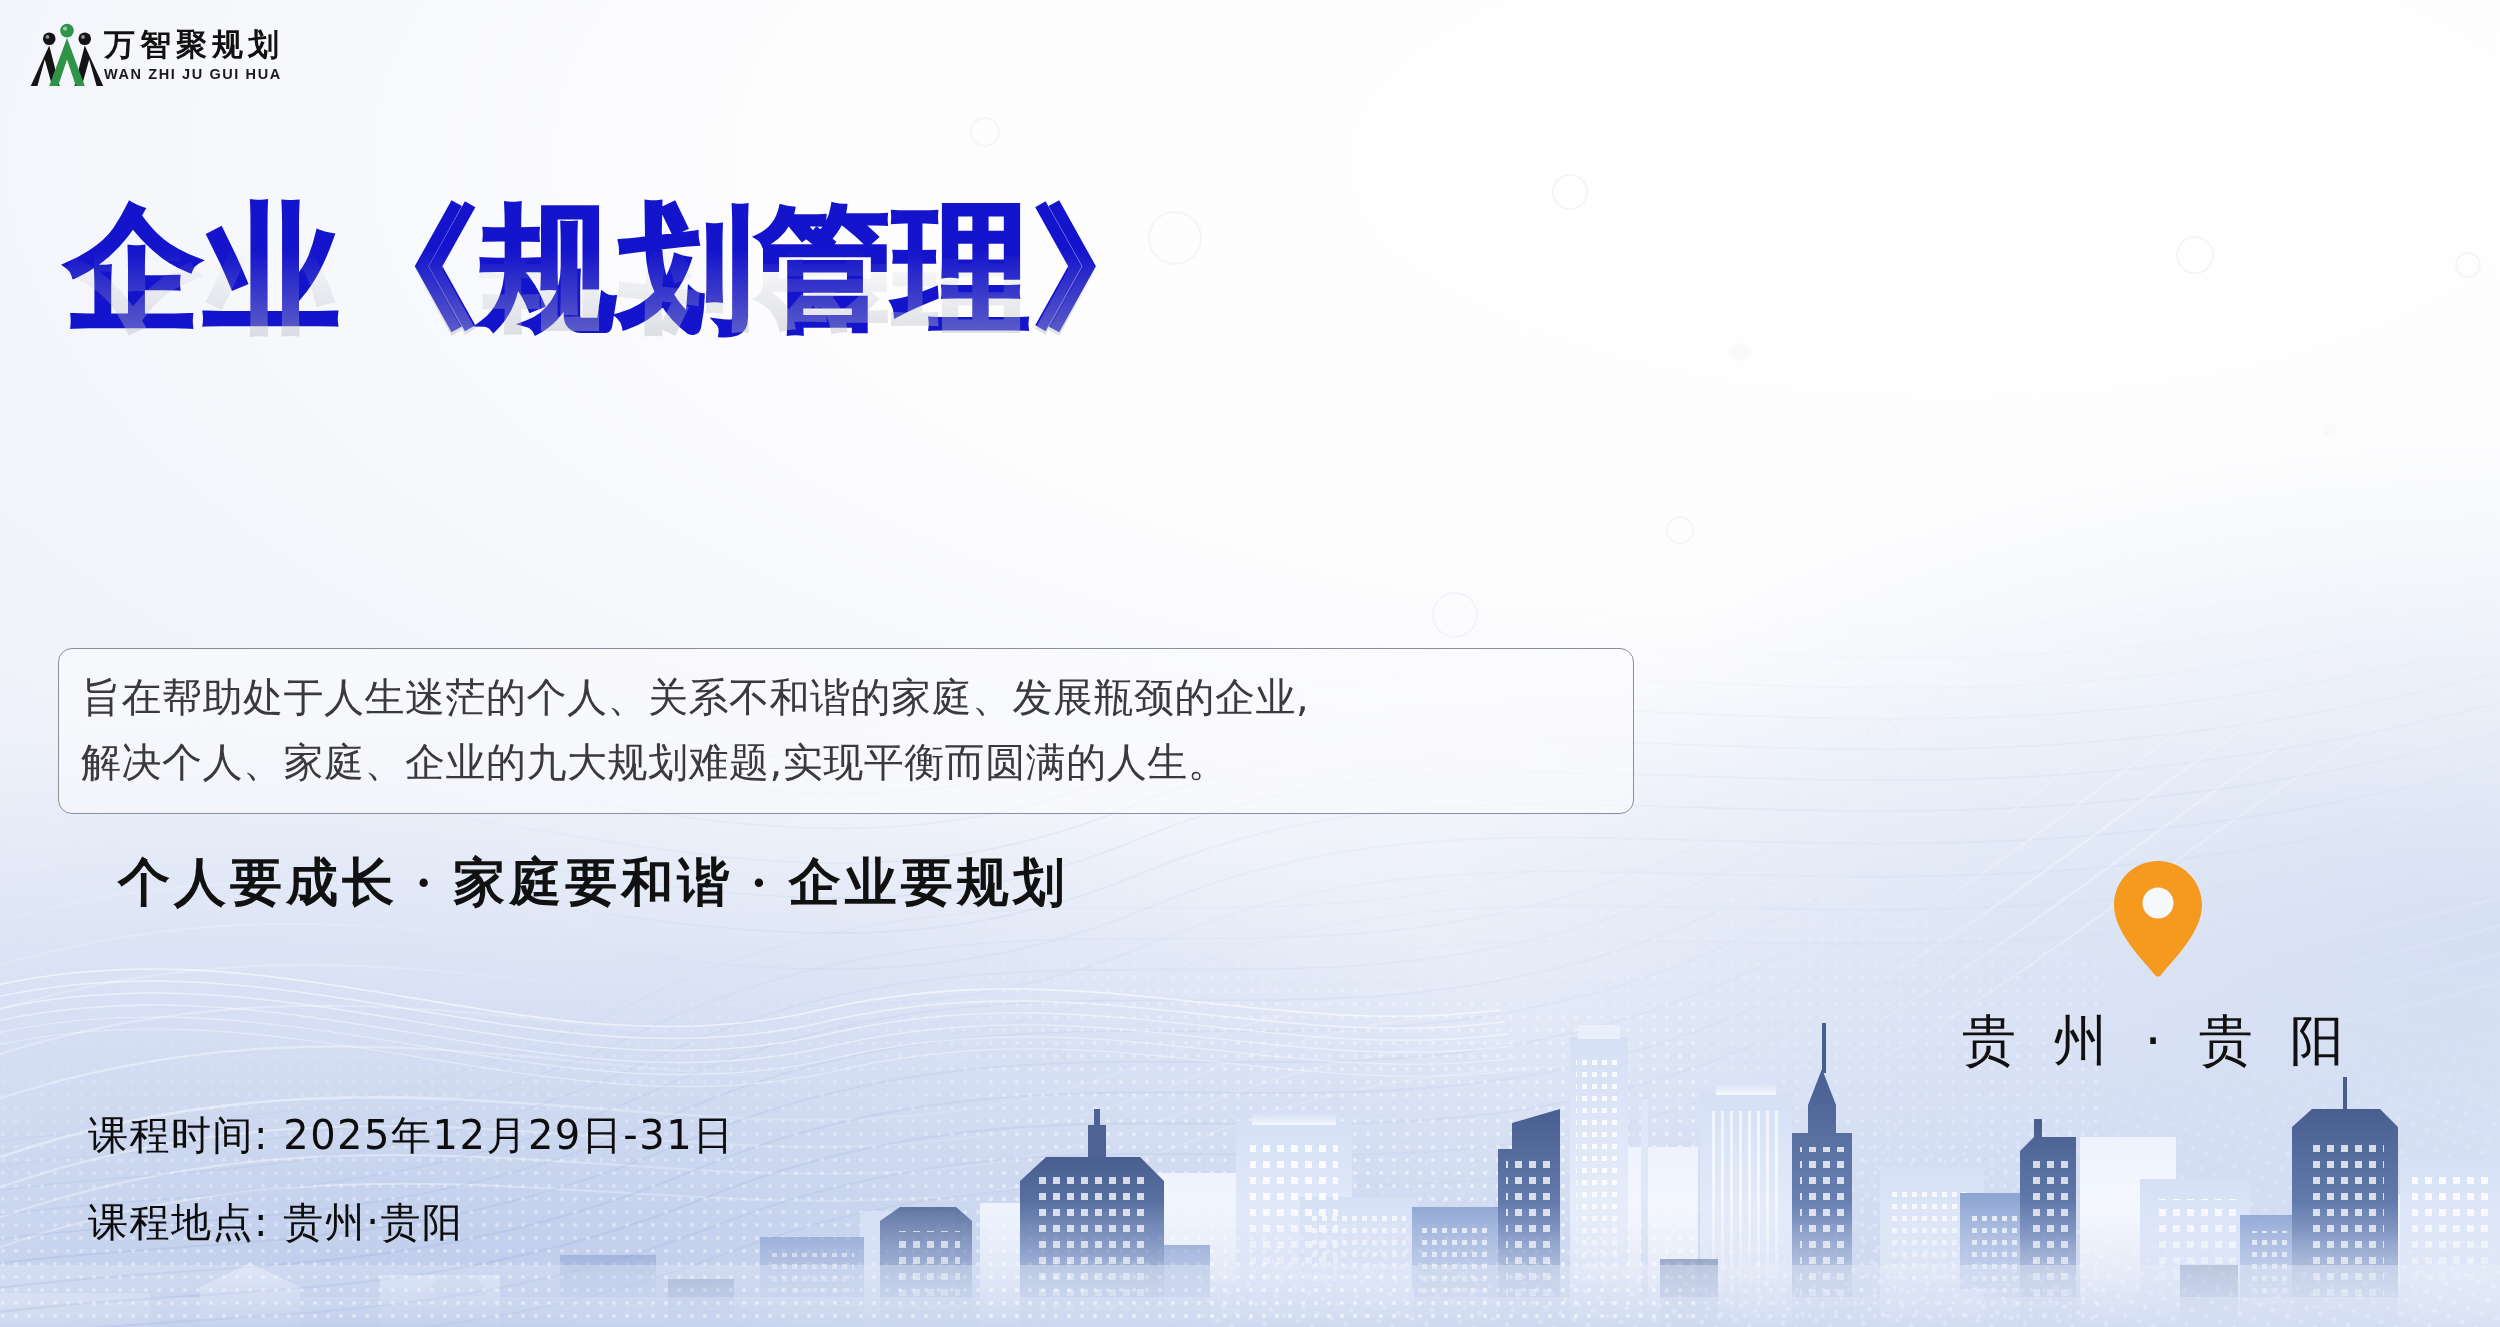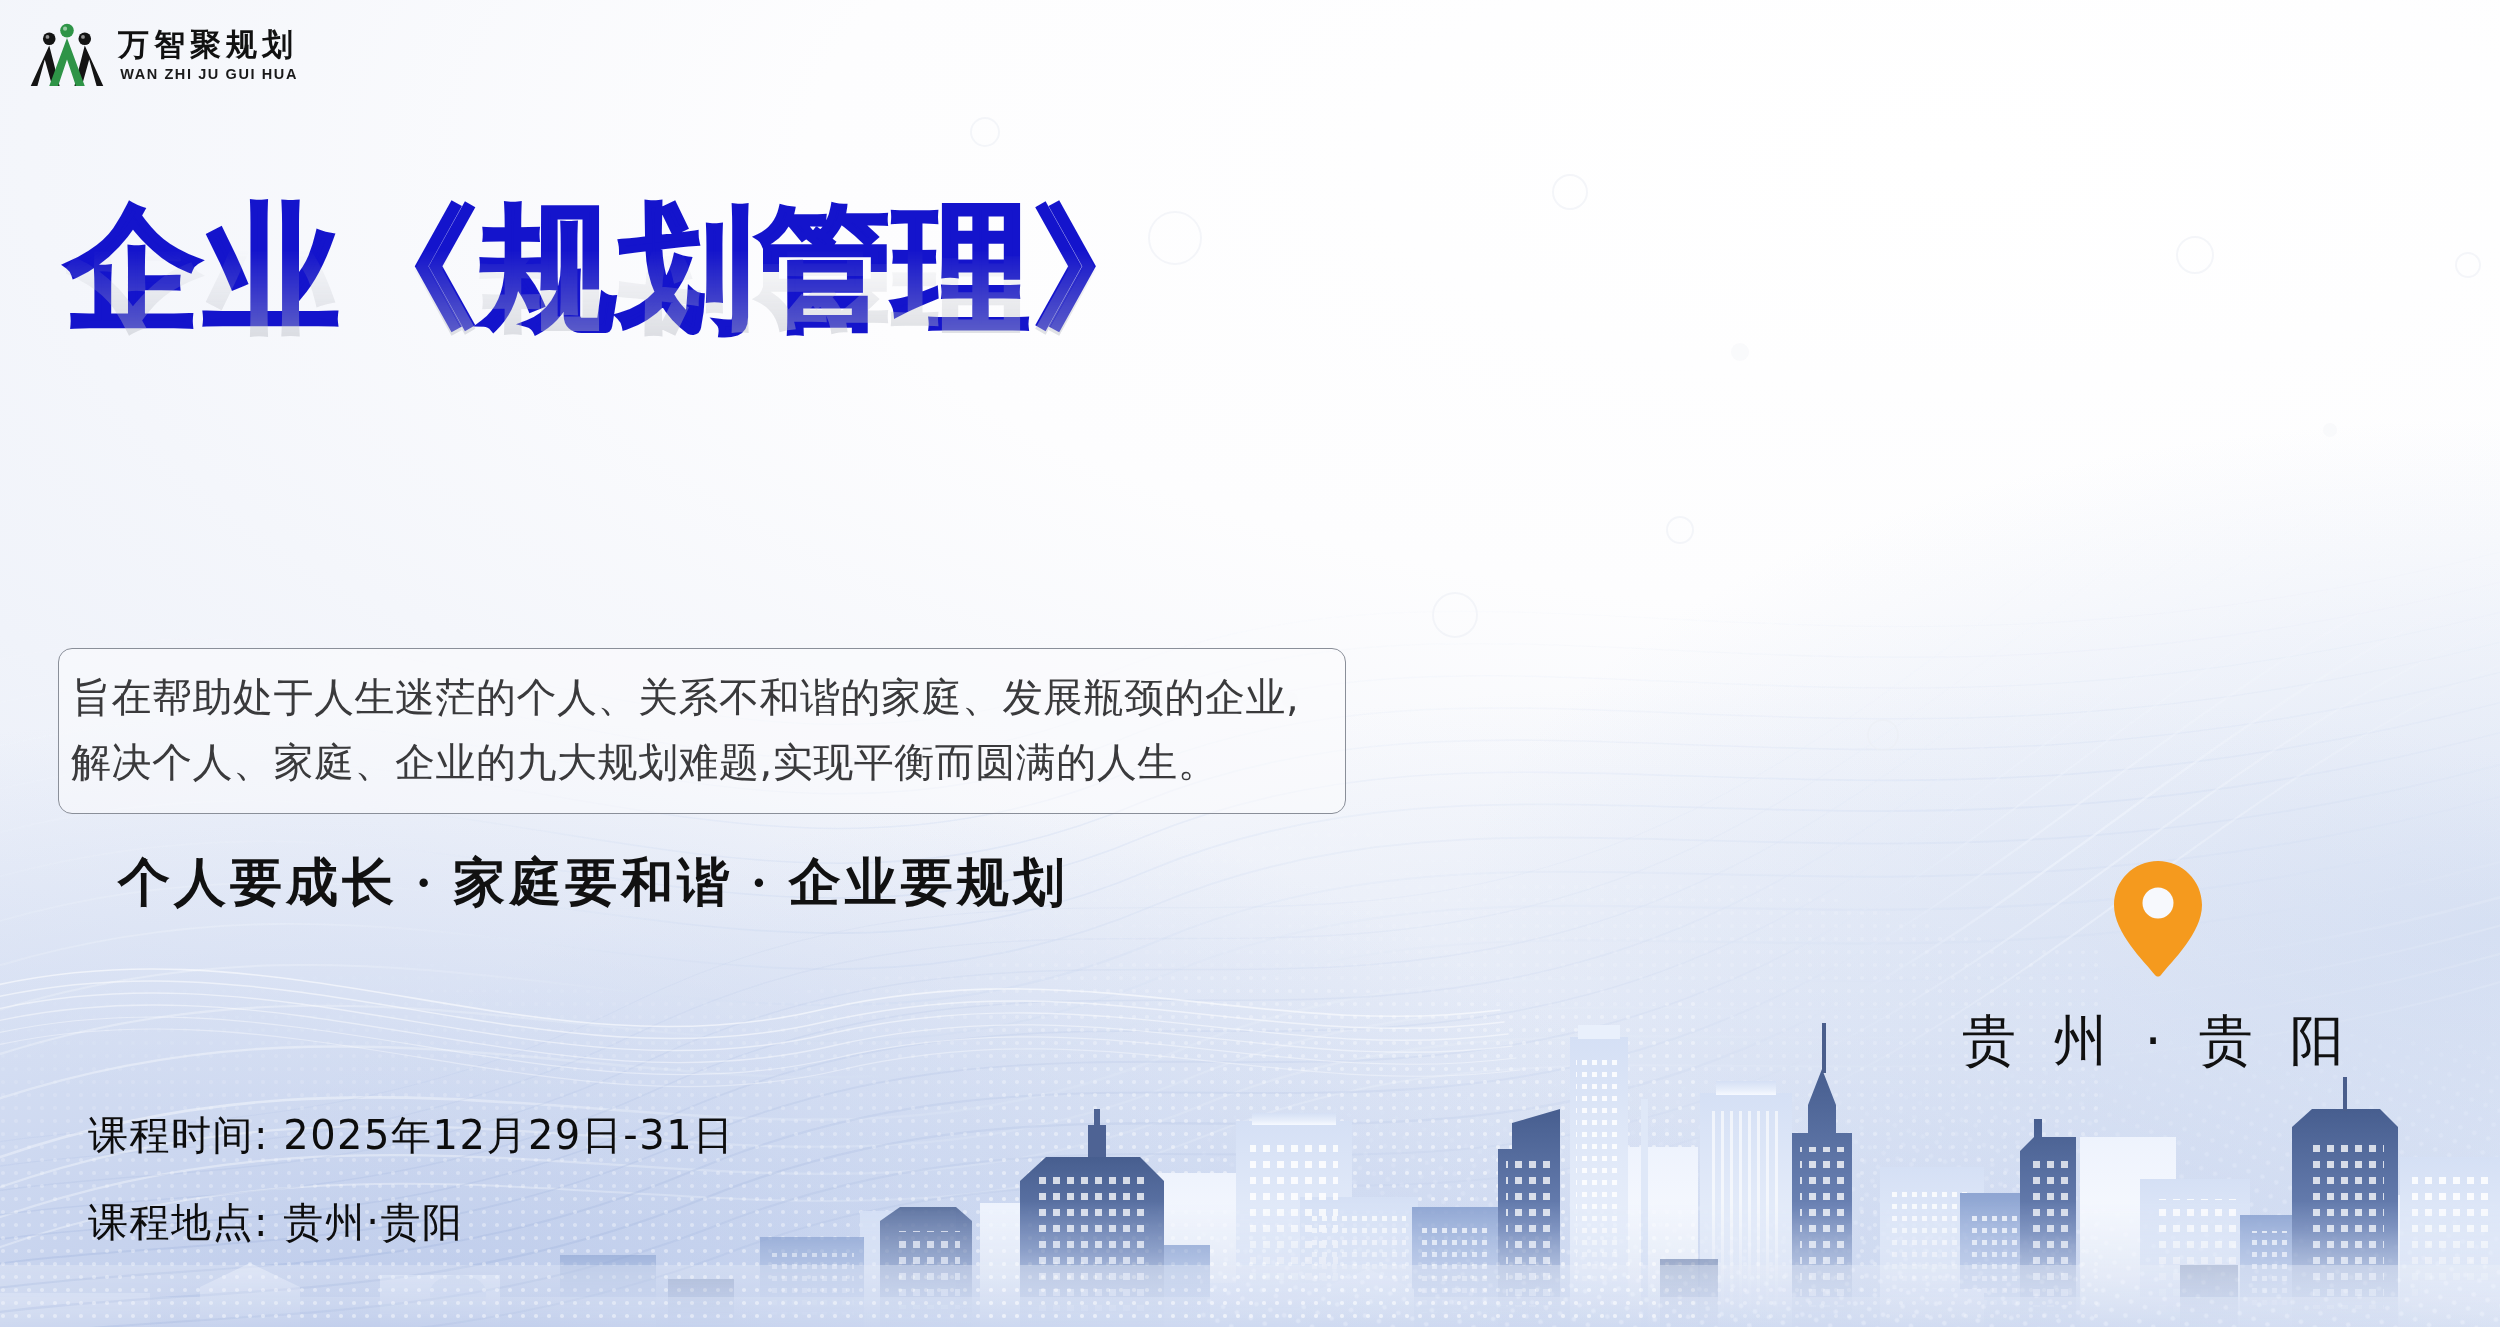--- a/index.html
+++ b/index.html
@@ -34,23 +34,22 @@
   
   .bg-waves { opacity:.95; }
   .bg-dots  { opacity:.85; }
 
   
   .bg-bubbles { opacity:.55; }
 
   
   #logo {
     position:absolute; left:30px; top:18px;
-    display:flex; align-items:center; gap:14px;
+    display:flex; align-items:center; 
     z-index:40;
-    text-align:right;
   }
   #logo .mark { width:74px; height:74px; display:block; }
   #logo .wordmark { display:flex; flex-direction:column; line-height:1; }
   #logo .cn {
     font-family:"DejaVu Serif","Liberation Serif",serif;
     font-size:31px; font-weight:700; letter-spacing:5px; color:#111;
     white-space:nowrap;
   }
   #logo .en {
     margin-top:7px;
@@ -82,22 +81,22 @@
     margin-top:0px;
     -webkit-mask-image:linear-gradient(to top, rgba(0,0,0,0) 6%, rgba(0,0,0,.16) 32%, rgba(0,0,0,.55) 100%);
             mask-image:linear-gradient(to top, rgba(0,0,0,0) 6%, rgba(0,0,0,.16) 32%, rgba(0,0,0,.55) 100%);
     opacity:.85;
     height:96px; overflow:hidden;
   }
 
   
   #desc-box {
     position:absolute; left:58px; top:648px; z-index:30;
-    width:1288px;
-    padding:16px 22px 18px 12px;
+    width:1576px;
+    padding:16px 22px 18px 22px;
     border:1.6px solid #8a8f99;
     border-radius:14px;
     background:rgba(252,252,253,.55);
   }
   #desc-box .line {
     font-family:"DejaVu Sans","Liberation Sans",sans-serif;
     font-size:40px; font-weight:400; color:#3a3a3c;
     line-height:1.62; letter-spacing:.5px; white-space:nowrap;
   }
 

